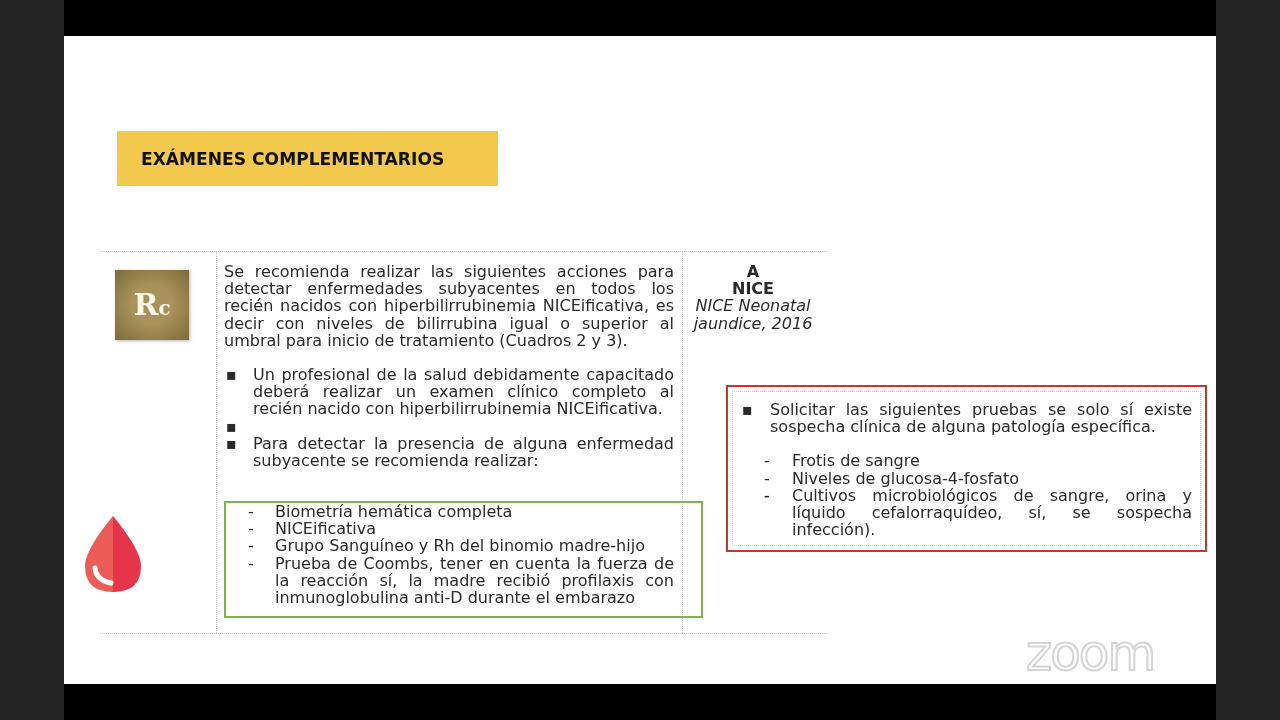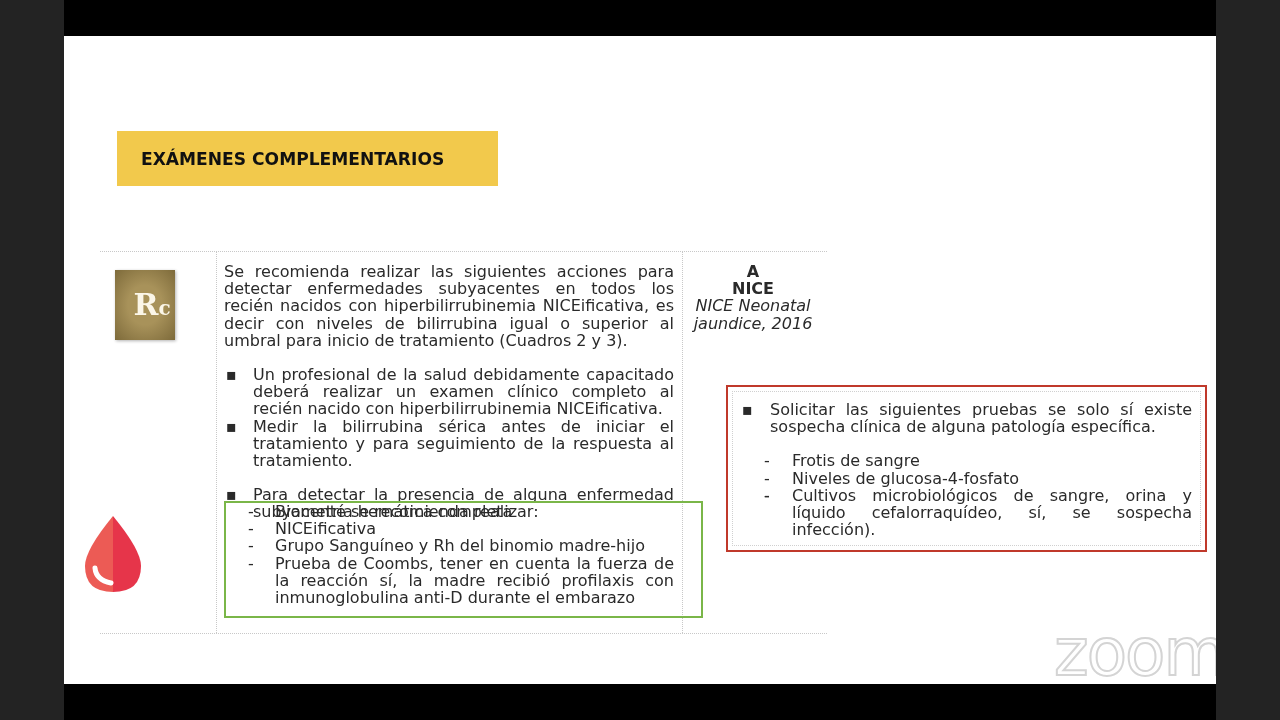--- a/index.html
+++ b/index.html
@@ -35,21 +35,21 @@
     background: #f2c94c;
   }
   .section-title {
     position: absolute; left: 24px; top: 0; height: 55px; line-height: 55px;
     font-family: "DejaVu Sans", sans-serif; font-weight: bold; font-size: 18px; color: #111;
     white-space: nowrap; transform: scaleX(0.95); transform-origin: left center;
   }
   .hline { position: absolute; height: 0; border-top: 1px dotted #c8c8c8; }
   .vline { position: absolute; width: 0; border-left: 1px dotted #c8c8c8; }
   .rc-badge {
-    position: absolute; left: 51px; top: 234px; width: 60px; height: 70px;
+    position: absolute; left: 51px; top: 234px; width: 74px; height: 70px;
     background: radial-gradient(ellipse at center, #a8925a 40%, #7d6a3a 100%);
     box-shadow: 1px 1px 3px rgba(0,0,0,0.3);
   }
   .rc-text {
     position: absolute; left: 0; top: 0; width: 74px; height: 70px; line-height: 70px; text-align: center;
     font-family: "DejaVu Serif", serif; font-weight: bold; font-size: 30px; color: #fbf6e8;
   }
   .rc-text small { font-size: 20px; }
   .text {
     font-family: "DejaVu Sans", sans-serif; font-size: 16px; color: #2a2a2a; line-height: 17.2px;
@@ -67,22 +67,22 @@
   .grade .i { font-style: italic; }
   .green-box { position: absolute; left: 160px; top: 465px; width: 475px; height: 113px; border: 2.5px solid #7ab648; }
   .red-box { position: absolute; left: 662px; top: 349px; width: 477px; height: 163px; border: 2.5px solid #c0392b; }
   .red-inner { position: absolute; left: 4px; top: 4px; right: 4px; bottom: 4px; border: 1px dotted #d0d0d0; }
   .red-content { position: absolute; left: 12px; top: 14px; width: 452px; }
   .red-content .bullet-item { padding-left: 30px; }
   .red-content .dash-item { padding-left: 52px; }
   .drop { position: absolute; left: 18px; top: 478px; width: 62px; height: 80px; }
   .zoom-mark {
     position: absolute; left: 962px; top: 586px;
-    font-family: "DejaVu Sans", sans-serif; font-size: 66px; line-height: 62px; letter-spacing: -2px;
-    color: transparent; -webkit-text-stroke: 2px #d4d4d4; font-weight: normal; margin-left: 28px;
+    font-family: "DejaVu Sans", sans-serif; font-size: 50px; line-height: 62px; letter-spacing: -2px;
+    color: transparent; -webkit-text-stroke: 2px #d4d4d4; font-weight: normal;
   }
 </style>
 </head>
 <body>
 
 <div class="top-band"></div>
 
 <div class="slide">
 
 
@@ -101,21 +101,20 @@
 
   <div class="text just intro">Se recomienda realizar las siguientes acciones para detectar enfermedades subyacentes en todos los recién nacidos con hiperbilirrubinemia NICEificativa, es decir con niveles de bilirrubina igual o superior al umbral para inicio de tratamiento (Cuadros 2 y 3).</div>
 
   <ul class="bullet-list text just" style="top:330px;">
     <li class="bullet-item">
       <span class="bullet-mark">▪</span>
       <span>Un profesional de la salud debidamente capacitado deberá realizar un examen clínico completo al recién nacido con hiperbilirrubinemia NICEificativa.</span>
     </li>
     <li class="bullet-item">
       <span class="bullet-mark">▪</span>
-      <span>Medir la bilirrubina sérica antes de iniciar el tratamiento y para seguimiento de la respuesta al tratamiento.</span>
     </li>
     <li class="bullet-item" style="margin-top:17px;">
       <span class="bullet-mark">▪</span>
       <span>Para detectar la presencia de alguna enfermedad subyacente se recomienda realizar:</span>
     </li>
   </ul>
 
   <ul class="bullet-list dash-list text just" style="top:467px;">
     <li class="dash-item">
       <span class="dash-mark">-</span>

